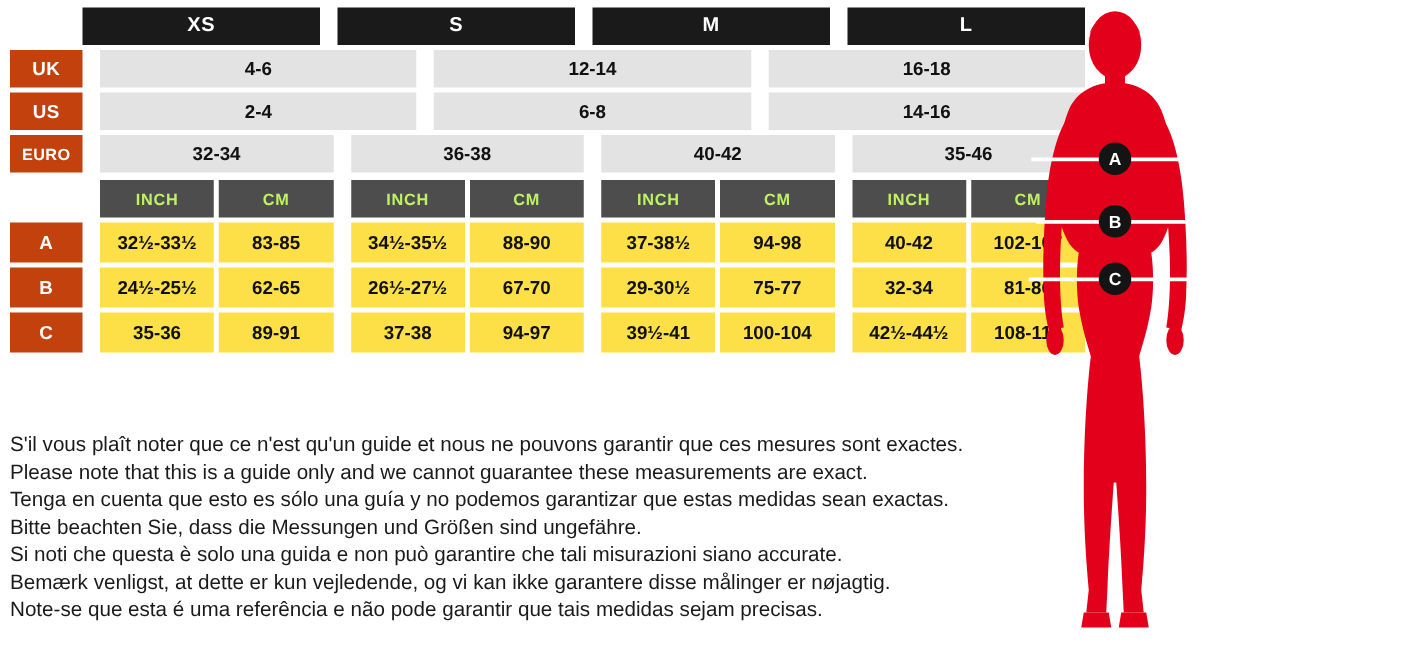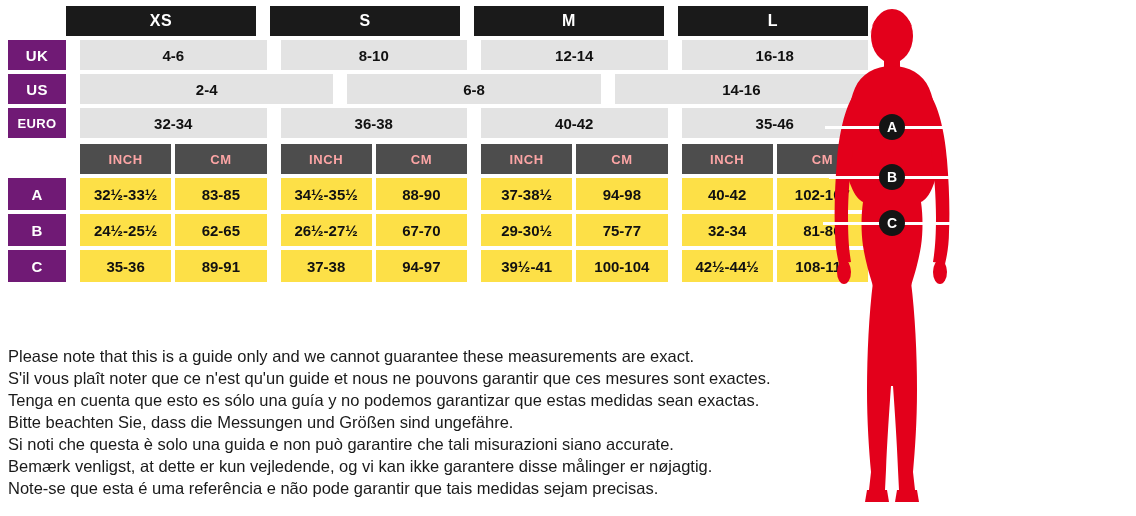--- a/index.html
+++ b/index.html
@@ -34,21 +34,21 @@
     display: flex;
     align-items: stretch;
     margin-bottom: 4px;
     height: 30px;
   }
   .row.tall { height: 32px; }
 
   .label-cell {
     width: 58px;
     flex: 0 0 58px;
-    background: #701a75;
+    background: #c2410c;
     color: #ffffff;
     font-weight: bold;
     font-size: 15px;
     display: flex;
     align-items: center;
     justify-content: center;
     letter-spacing: 0.3px;
   }
   .label-cell.euro { font-size: 13px; }
   .label-spacer {
@@ -85,21 +85,21 @@
     font-weight: bold;
     font-size: 15px;
     display: flex;
     align-items: center;
     justify-content: center;
   }
 
   .sub-hdr {
     flex: 1 1 0;
     background: #4d4d4d;
-    color: #fca5a5;
+    color: #bef264;
     font-weight: bold;
     font-size: 13px;
     display: flex;
     align-items: center;
     justify-content: center;
     letter-spacing: 0.6px;
   }
   .sub-hdr + .sub-hdr { margin-left: 4px; }
 
   .half {
@@ -182,23 +182,20 @@
       </div>
     </div>
 
     <div class="row">
       <div class="label-cell">UK</div>
       <div class="gap"></div>
       <div class="size-group">
         <div class="val-cell">4-6</div>
       </div>
       <div class="size-group">
-        <div class="val-cell">8-10</div>
-      </div>
-      <div class="size-group">
         <div class="val-cell">12-14</div>
       </div>
       <div class="size-group">
         <div class="val-cell">16-18</div>
       </div>
     </div>
 
     <div class="row">
       <div class="label-cell">US</div>
       <div class="gap"></div>
@@ -310,22 +307,22 @@
       </div>
       <div class="size-group">
         <div class="half">42½-44½</div>
         <div class="half">108-113</div>
       </div>
     </div>
 
   </div>
 
   <div class="notes">
+    <div>S'il vous plaît noter que ce n'est qu'un guide et nous ne pouvons garantir que ces mesures sont exactes.</div>
     <div>Please note that this is a guide only and we cannot guarantee these measurements are exact.</div>
-    <div>S'il vous plaît noter que ce n'est qu'un guide et nous ne pouvons garantir que ces mesures sont exactes.</div>
     <div>Tenga en cuenta que esto es sólo una guía y no podemos garantizar que estas medidas sean exactas.</div>
     <div>Bitte beachten Sie, dass die Messungen und Größen sind ungefähre.</div>
     <div>Si noti che questa è solo una guida e non può garantire che tali misurazioni siano accurate.</div>
     <div>Bemærk venligst, at dette er kun vejledende, og vi kan ikke garantere disse målinger er nøjagtig.</div>
     <div>Note-se que esta é uma referência e não pode garantir que tais medidas sejam precisas.</div>
   </div>
 
   <div class="figure">
     <svg width="210" height="508" viewBox="0 0 210 508">
       <g fill="#e3001b">

